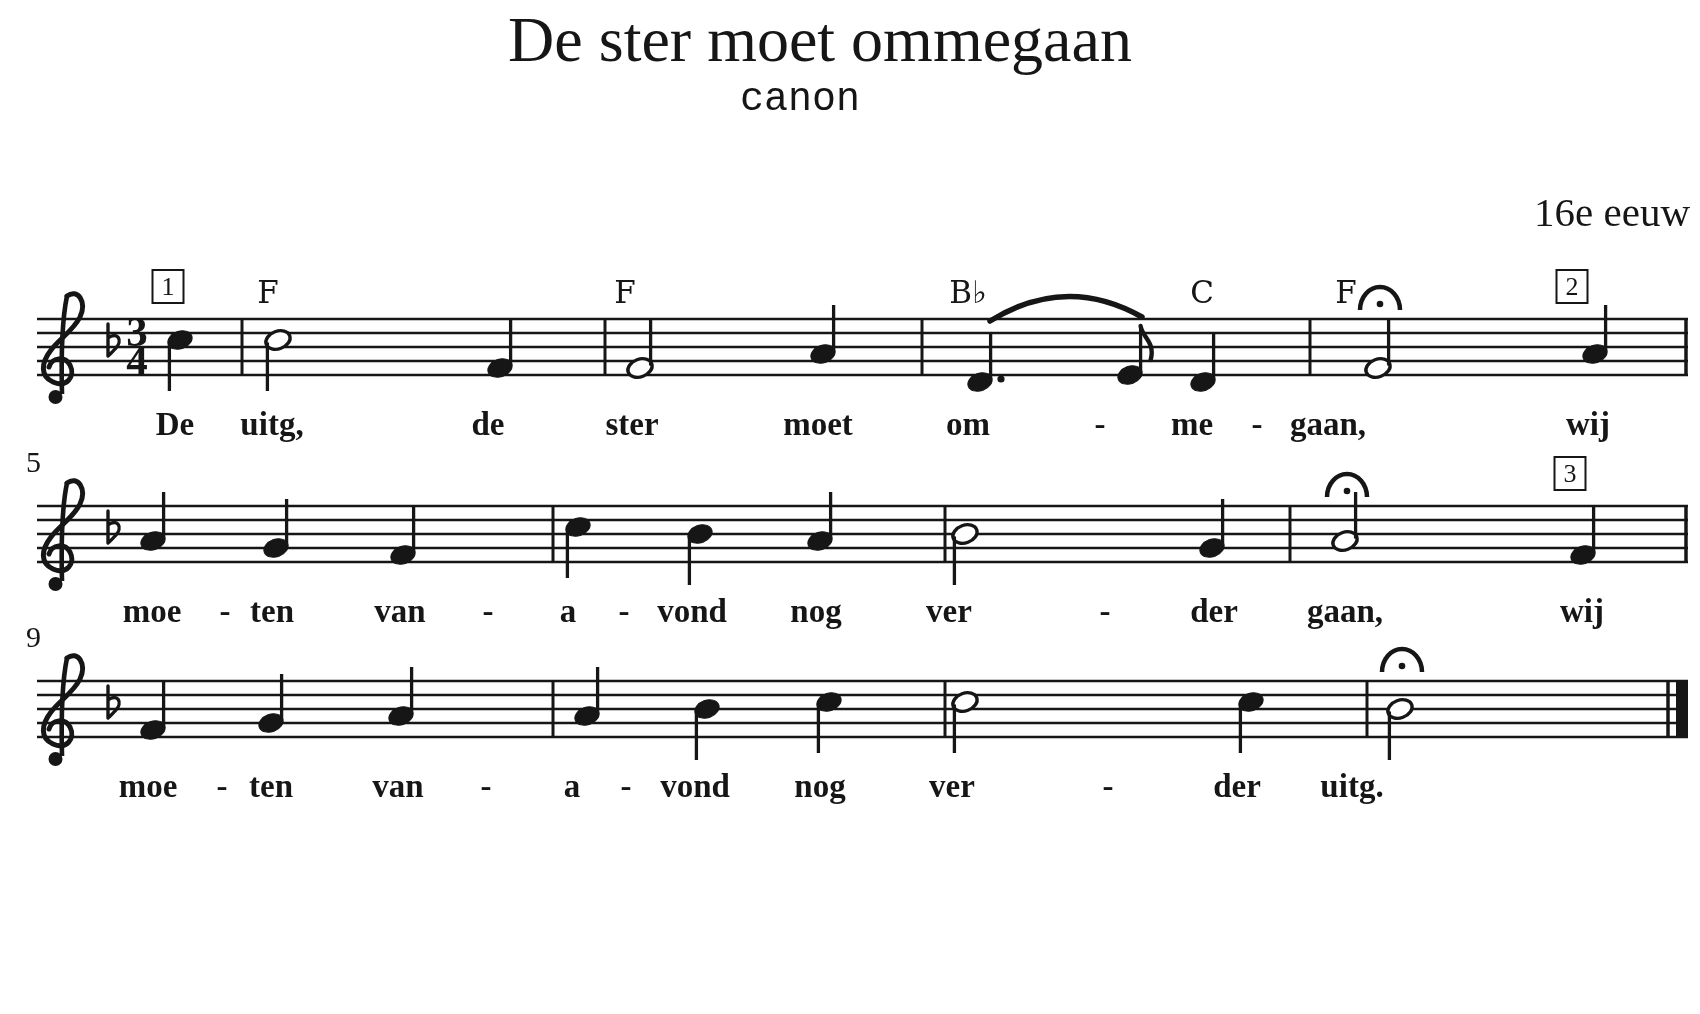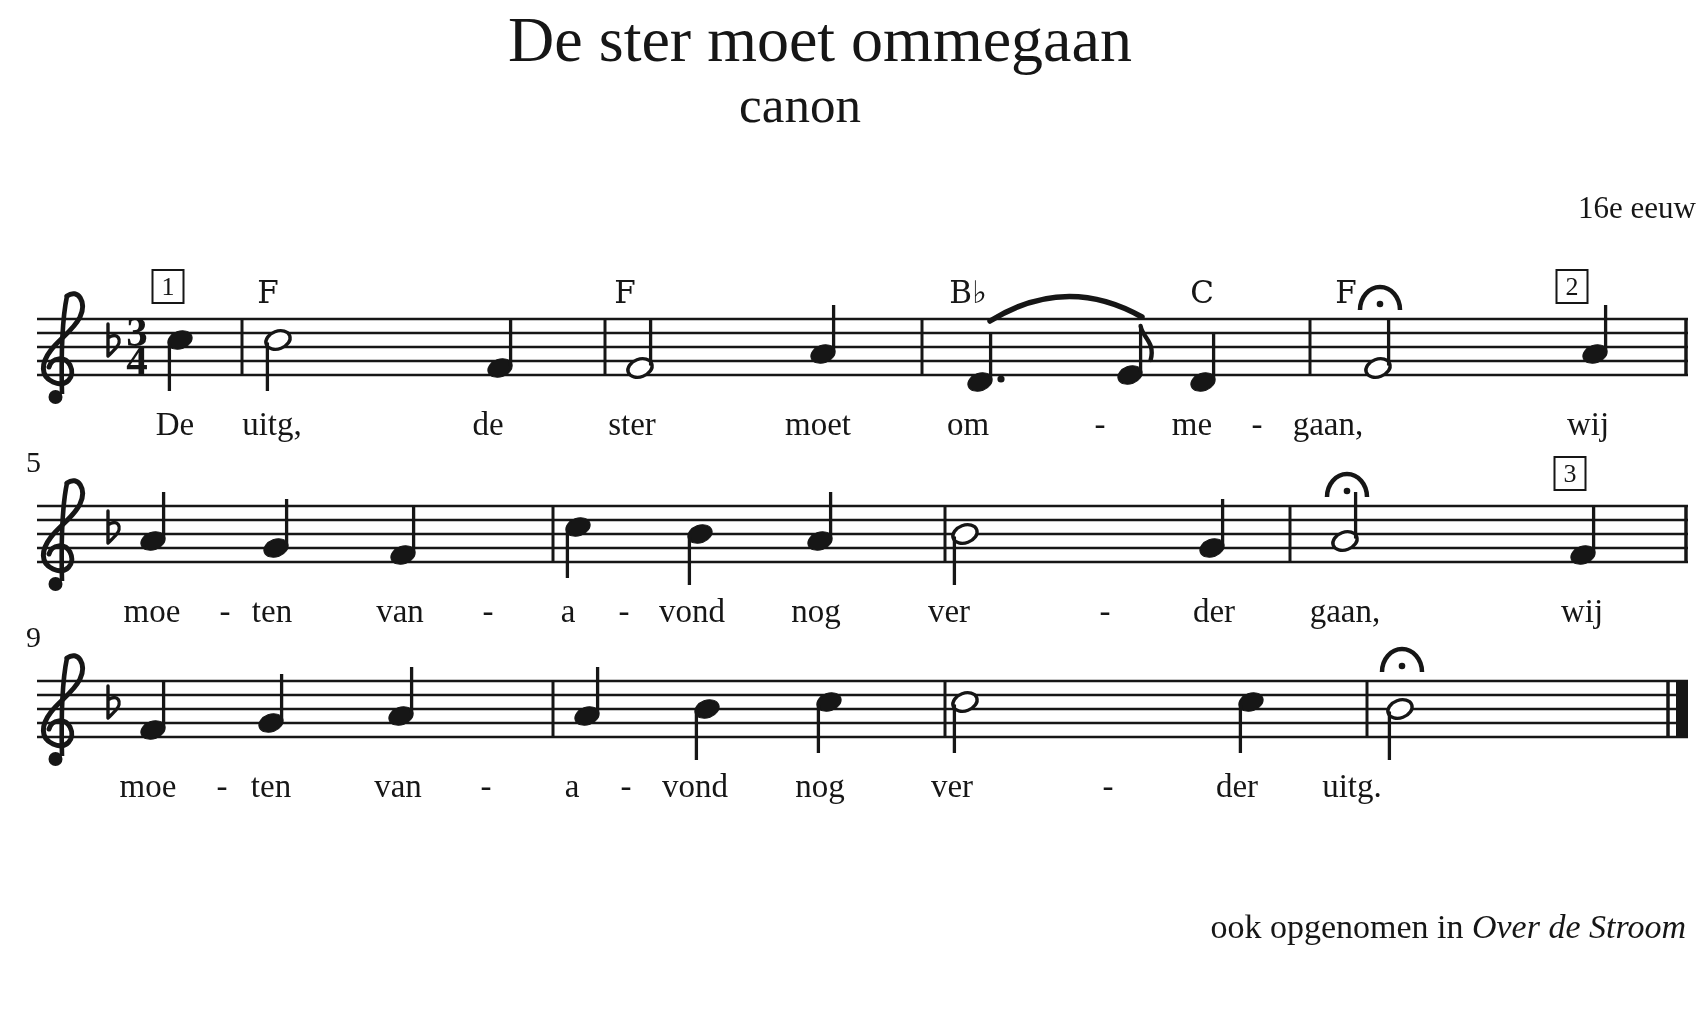--- a/index.html
+++ b/index.html
@@ -1,25 +1,25 @@
 <!DOCTYPE html>
 <html><head>
 <meta charset="utf-8">
 <style>
   html,body{margin:0;padding:0;background:#e8e8e8;}
   .page{position:relative;width:1700px;height:1014px;background:#ffffff;overflow:hidden;
         font-family:"Liberation Serif","DejaVu Serif",serif;color:#161616;}
   .abs{position:absolute;}
   .ctr{transform:translateX(-50%);}
   #page-title{top:6px;left:820px;font-size:64px;line-height:1.05;white-space:nowrap;}
-  #page-subtitle{top:80px;left:800px;font-size:51px;line-height:1;}
-  #attribution{top:192px;right:4px;font-size:31px;line-height:1;}
+  #page-subtitle{top:80px;left:800px;font-size:40px;line-height:1;font-family:Liberation Mono, monospace;}
+  #attribution{top:192px;right:10px;font-size:41px;line-height:1;}
   #score-svg{position:absolute;left:0;top:0;}
   #overlay{position:absolute;left:0;top:0;width:1700px;height:1014px;pointer-events:none;}
-  .lyric{position:absolute;transform:translateX(-50%);font-size:33px;line-height:1.1;white-space:nowrap;}
+  .lyric{position:absolute;transform:translateX(-50%);font-size:33px;line-height:1.1;white-space:nowrap;font-weight:bold;}
   .chord{position:absolute;transform:translateX(-50%);font-size:31px;line-height:1.1;white-space:nowrap;
          font-family:"DejaVu Serif","Liberation Serif",serif;}
   .rehearsal{position:absolute;transform:translateX(-50%);font-size:26px;line-height:1;
              border:2.4px solid #161616;padding:3px 8px 2px 8px;background:#fff;}
   .mnum{position:absolute;font-size:30px;line-height:1;}
   .tsig{position:absolute;transform:translateX(-50%);left:137px;font-size:43px;font-weight:bold;
         line-height:30px;}
   #tsig-top{top:317px;}
   #tsig-bottom{top:346px;}
   #credits{position:absolute;right:14px;top:908px;text-align:right;font-size:34px;line-height:37px;}
@@ -191,15 +191,14 @@
       <div class="lyric" style="left: 626px; top: 768px;">-</div>
       <div class="lyric" style="left: 695px; top: 768px;">vond</div>
       <div class="lyric" style="left: 820px; top: 768px;">nog</div>
       <div class="lyric" style="left: 952px; top: 768px;">ver</div>
       <div class="lyric" style="left: 1108px; top: 768px;">-</div>
       <div class="lyric" style="left: 1237px; top: 768px;">der</div>
       <div class="lyric" style="left: 1352px; top: 768px;">uitg.</div>
     </div>
 
   <div id="credits">
-    <div><span>ook opgenomen in </span><span class="it">Over de Stroom</span></div>
   </div>
 </div>
 
 </body></html>

